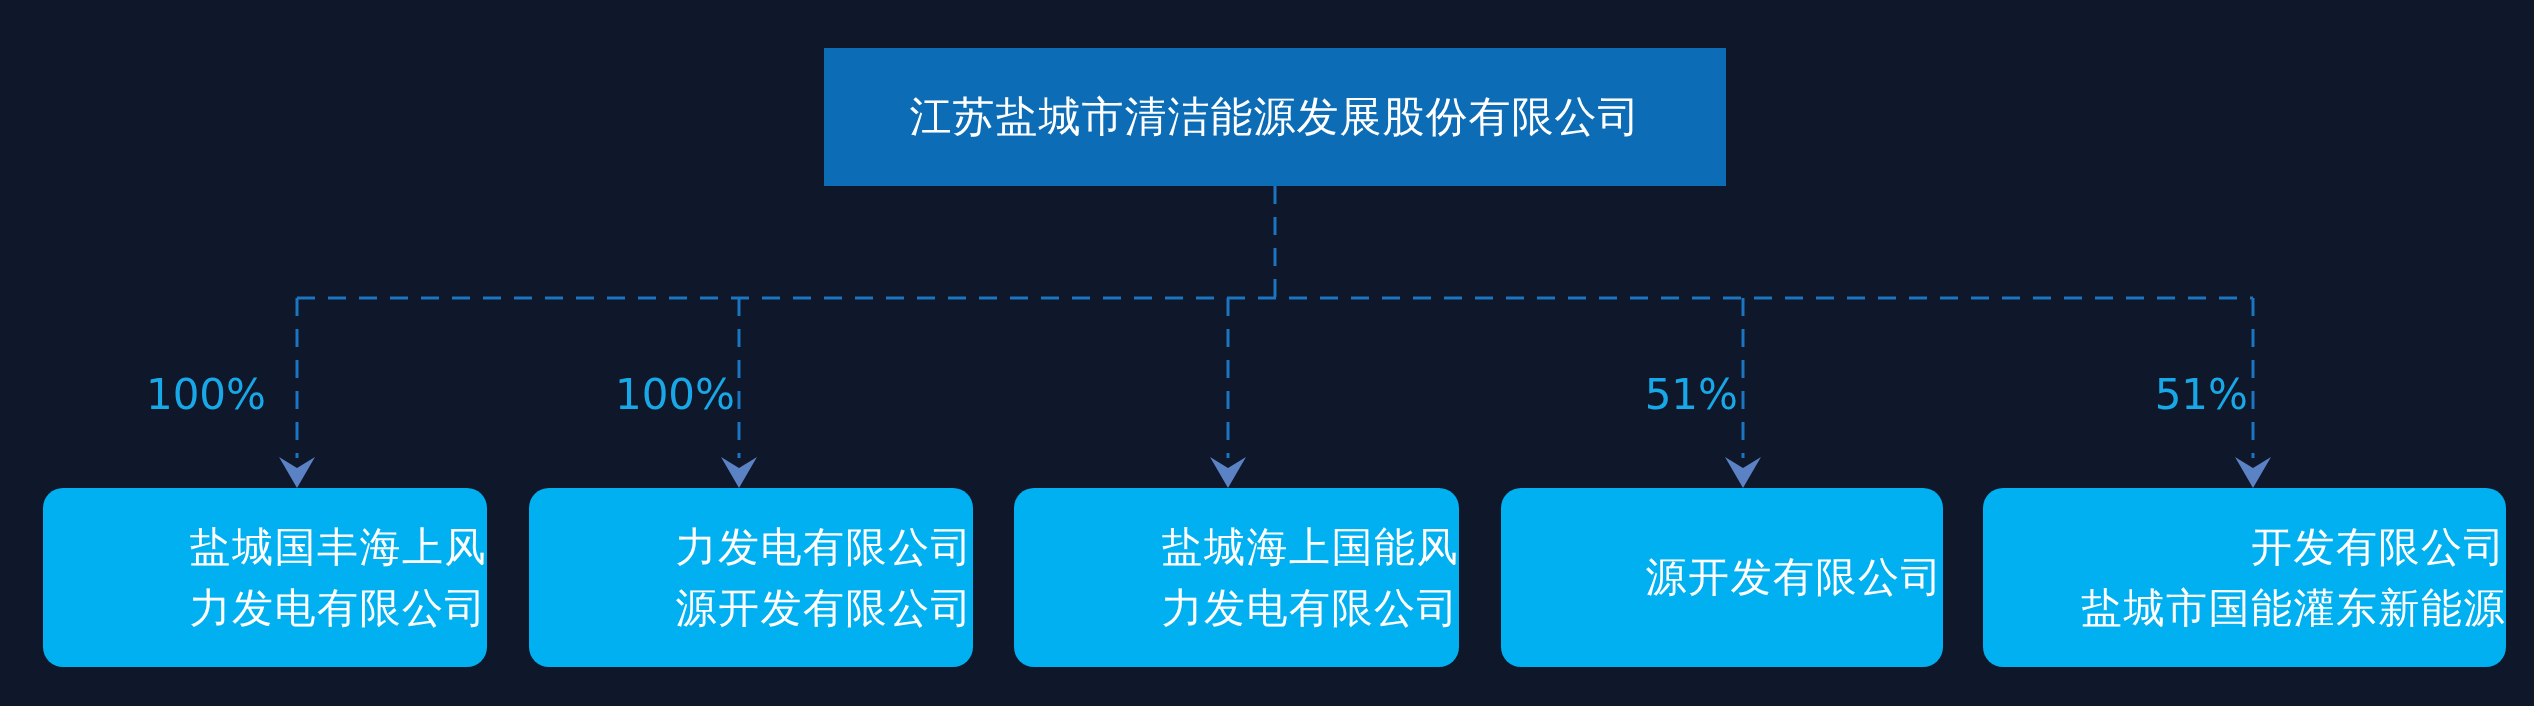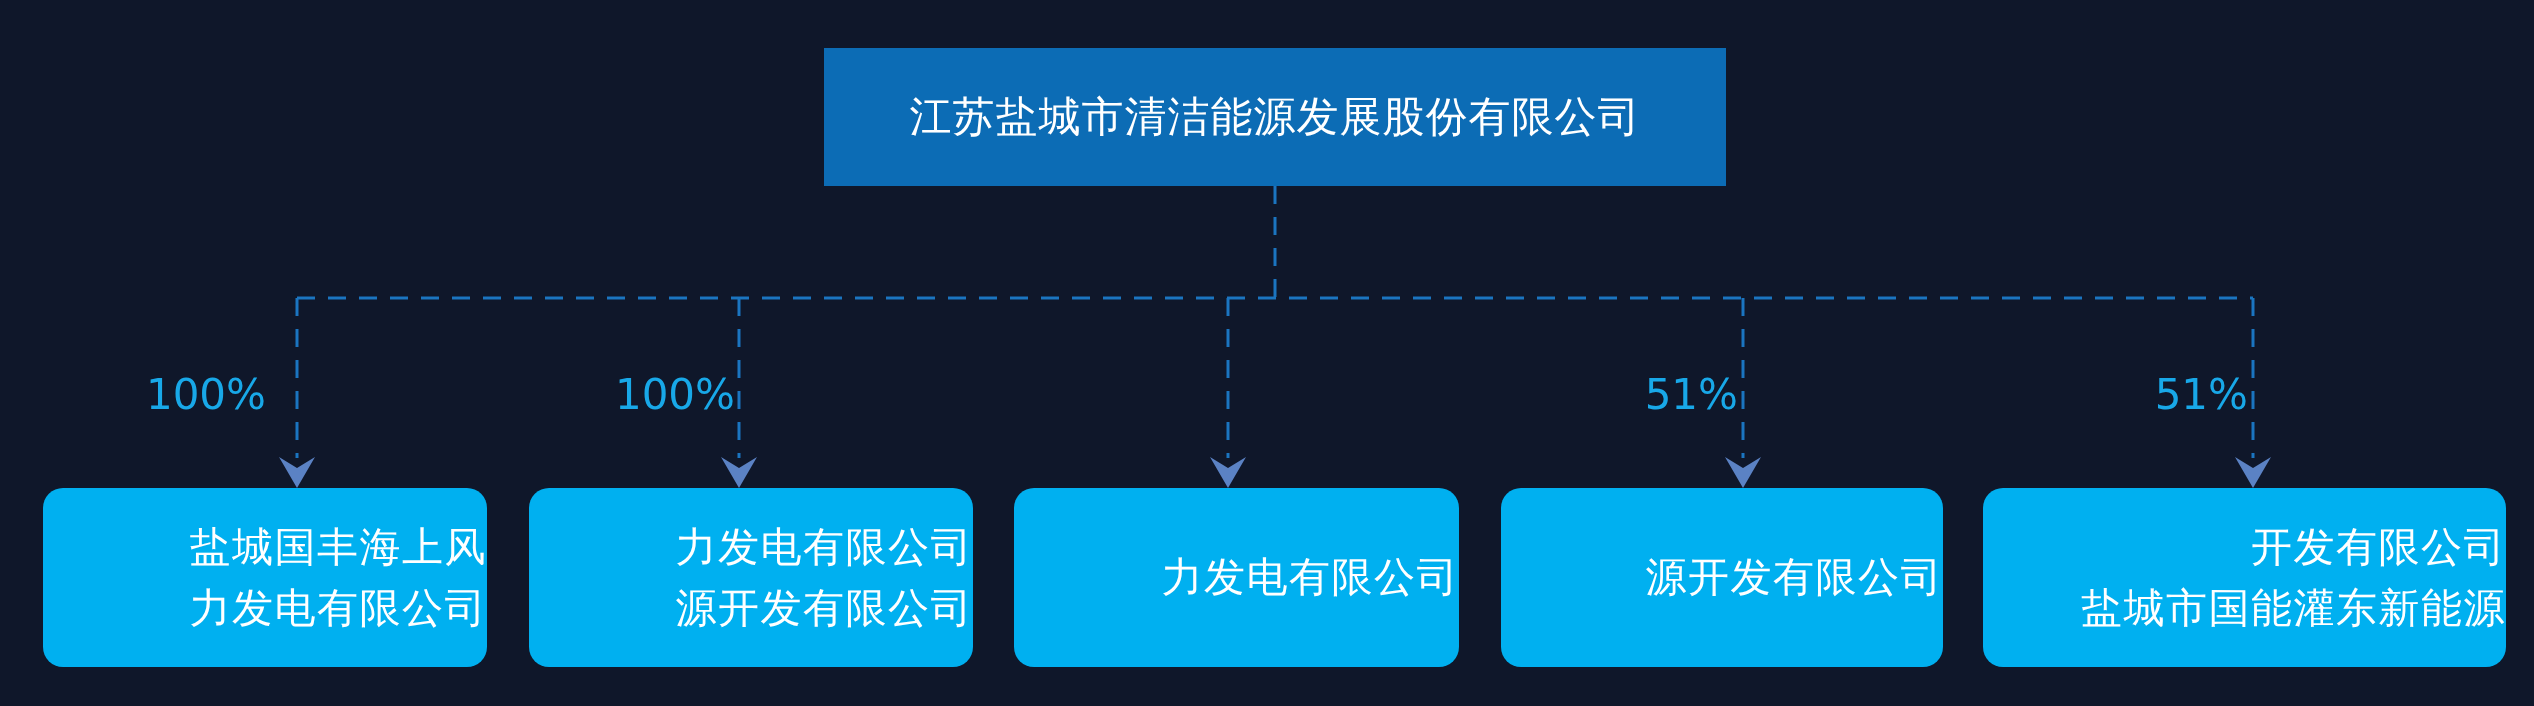--- a/index.html
+++ b/index.html
@@ -102,20 +102,21 @@
 
   <div class="child-box" style="left:43px;width:444px">
     <span>盐城国丰海上风</span>
     <span>力发电有限公司</span>
   </div>
   <div class="child-box" style="left:529px;width:444px">
     <span>力发电有限公司</span>
     <span>源开发有限公司</span>
   </div>
   <div class="child-box" style="left:1014px;width:445px">
+    <span>盐城海上国能风</span>
     <span>力发电有限公司</span>
   </div>
   <div class="child-box" style="left:1501px;width:442px">
     <span>源开发有限公司</span>
   </div>
   <div class="child-box" style="left:1983px;width:523px">
     <span>开发有限公司</span>
     <span>盐城市国能灌东新能源</span>
   </div>
 

